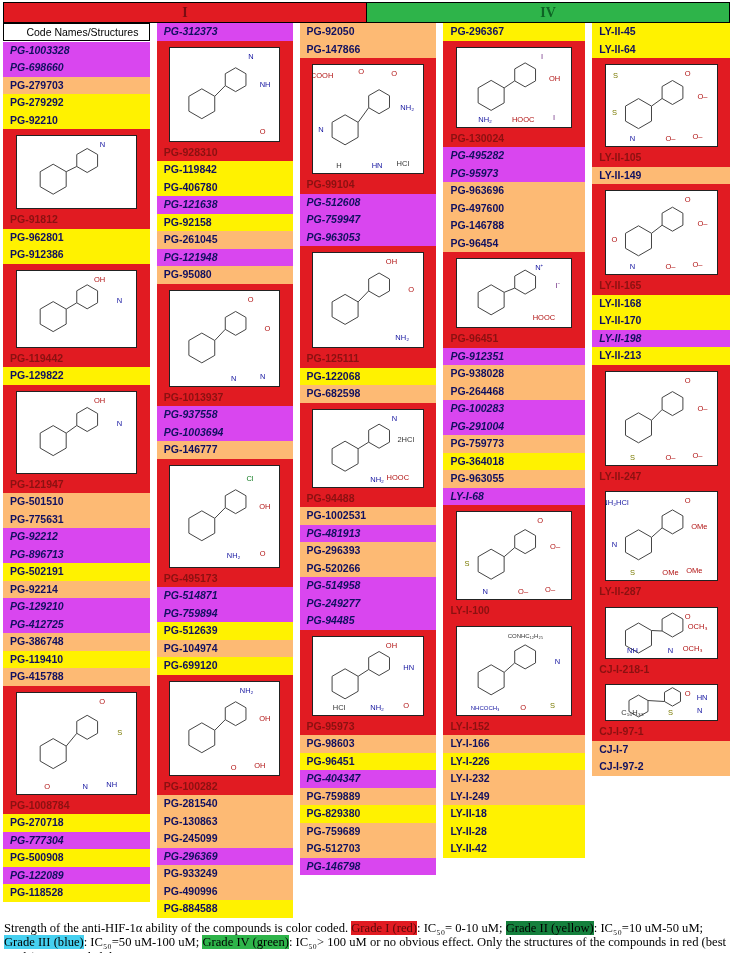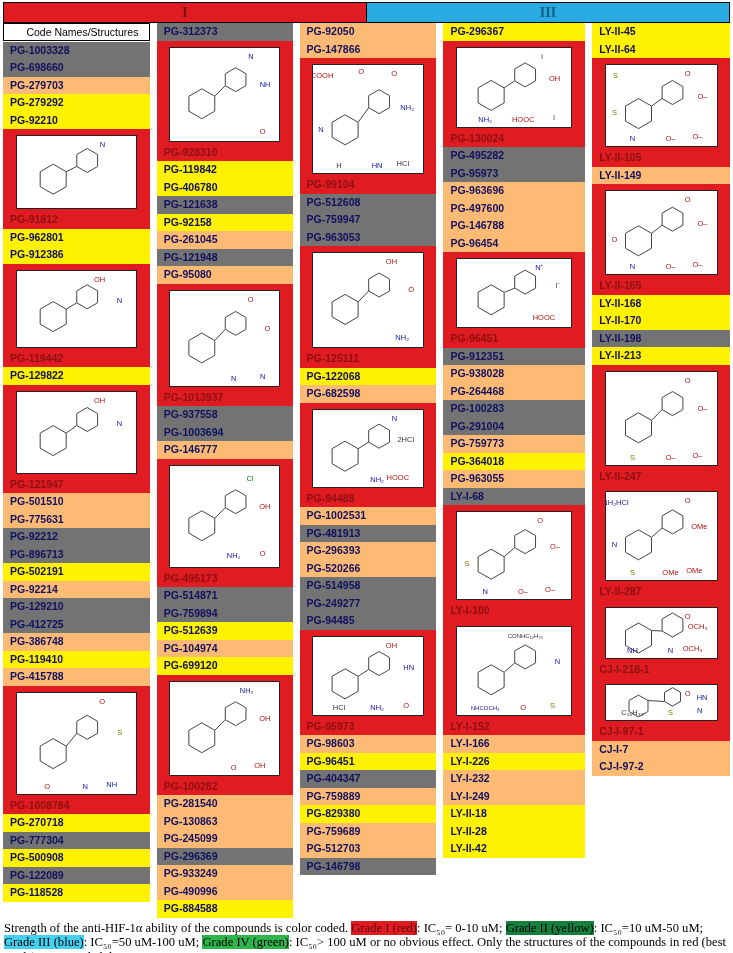--- a/index.html
+++ b/index.html
@@ -31,21 +31,21 @@
   
   .columns { display:flex; gap:7px; padding:0 3px; align-items:flex-start; }
   .col { display:block; }
   .col-0 { width:147px; } .col-1 { width:136px; } .col-2 { width:137px; }
   .col-3 { width:142px; } .col-4 { width:138px; }
   .cell { height:17.5px; line-height:17.5px; font-size:10.5px; font-weight:bold;
           padding-left:7px; color:#101060; overflow:hidden; white-space:nowrap; }
   .bg-red    { background:#E11B22; }
   .bg-red.cell { color:#8b1111; }
   .bg-yellow { background:#FFF200; }
-  .bg-blue   { background:#737373; }
+  .bg-blue   { background:#d946ef;font-style:italic; }
   .bg-green  { background:#fdba74; }
   .bg-head   { background:#ffffff; border:1.5px solid #000; color:#000; font-weight:normal;
                text-align:center; padding-left:12px; font-size:10.5px; margin-bottom:1px; }
   .struct { background:#E11B22; padding:6px 0 2px 0; }
   .molbox { background:#ffffff; border:1px solid #222; width:82%; margin:0 auto; }
   .molbox svg { display:block; width:100%; height:100%; }
   
   .caption {
     font-family:"Liberation Serif", serif; font-size:12.6px; line-height:14.5px;
     color:#000; padding:3px 4px 0 4px; text-align:left;
@@ -55,21 +55,21 @@
   .hl-cyan   { background:#45D0F0; }
   .hl-green  { background:#2EB44A; }
 </style>
 </head>
 <body>
 
 <div class="page">
 
   <div class="grade-bar">
     <div class="gband g-red">I</div>
-    <div class="gband g-blue">III</div>
+    <div class="gband g-green">IV</div>
   </div>
 
 
   <div class="columns" id="columns">
       <div class="col col-0">
         <div class="cell bg-head">Code Names/Structures</div>
         <div class="cell bg-blue">PG-1003328</div>
         <div class="cell bg-blue">PG-698660</div>
         <div class="cell bg-green">PG-279703</div>
         <div class="cell bg-yellow">PG-279292</div>

